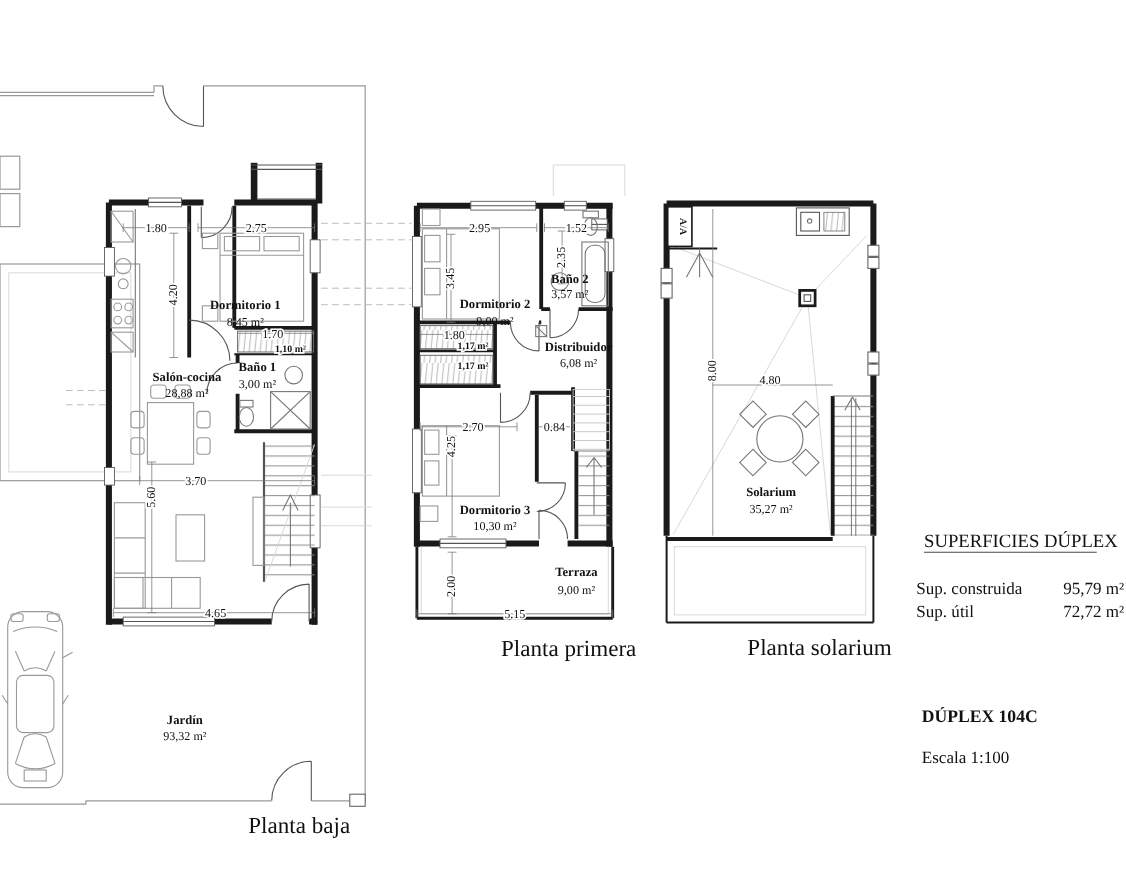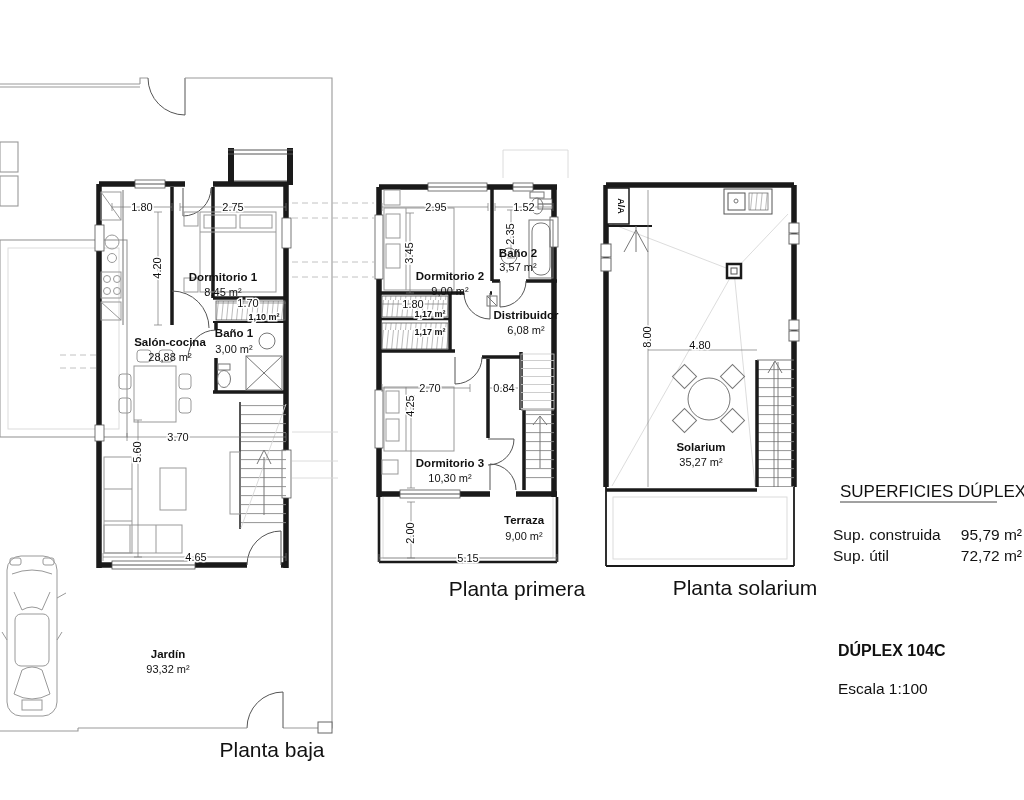--- a/index.html
+++ b/index.html
@@ -1,18 +1,18 @@
 <!DOCTYPE html>
 <html><head>
 <meta charset="utf-8">
 <title>DÚPLEX 104C</title>
 <style>
   html,body{margin:0;padding:0;background:#fff;}
   .sheet{position:relative;width:1024px;height:800px;background:#ffffff;overflow:hidden;
-         font-family:Liberation Sans, sans-serif;}
+         font-family:Liberation Serif, serif;}
   svg{position:absolute;left:0;top:0;}
   
   .w6{stroke:#1a1a1a;stroke-width:5.5;fill:none;stroke-linecap:butt;}
   .w4{stroke:#1a1a1a;stroke-width:3.5;fill:none;stroke-linecap:butt;}
   .w3{stroke:#1a1a1a;stroke-width:2.6;fill:none;}
   .w2{stroke:#1a1a1a;stroke-width:1.8;fill:none;}
   .thin{stroke:#555;stroke-width:1;fill:none;}
   .furn{stroke:#999;stroke-width:1;fill:none;}
   .fix{stroke:#777;stroke-width:1;fill:none;}
   .door{stroke:#555;stroke-width:1;fill:none;}

